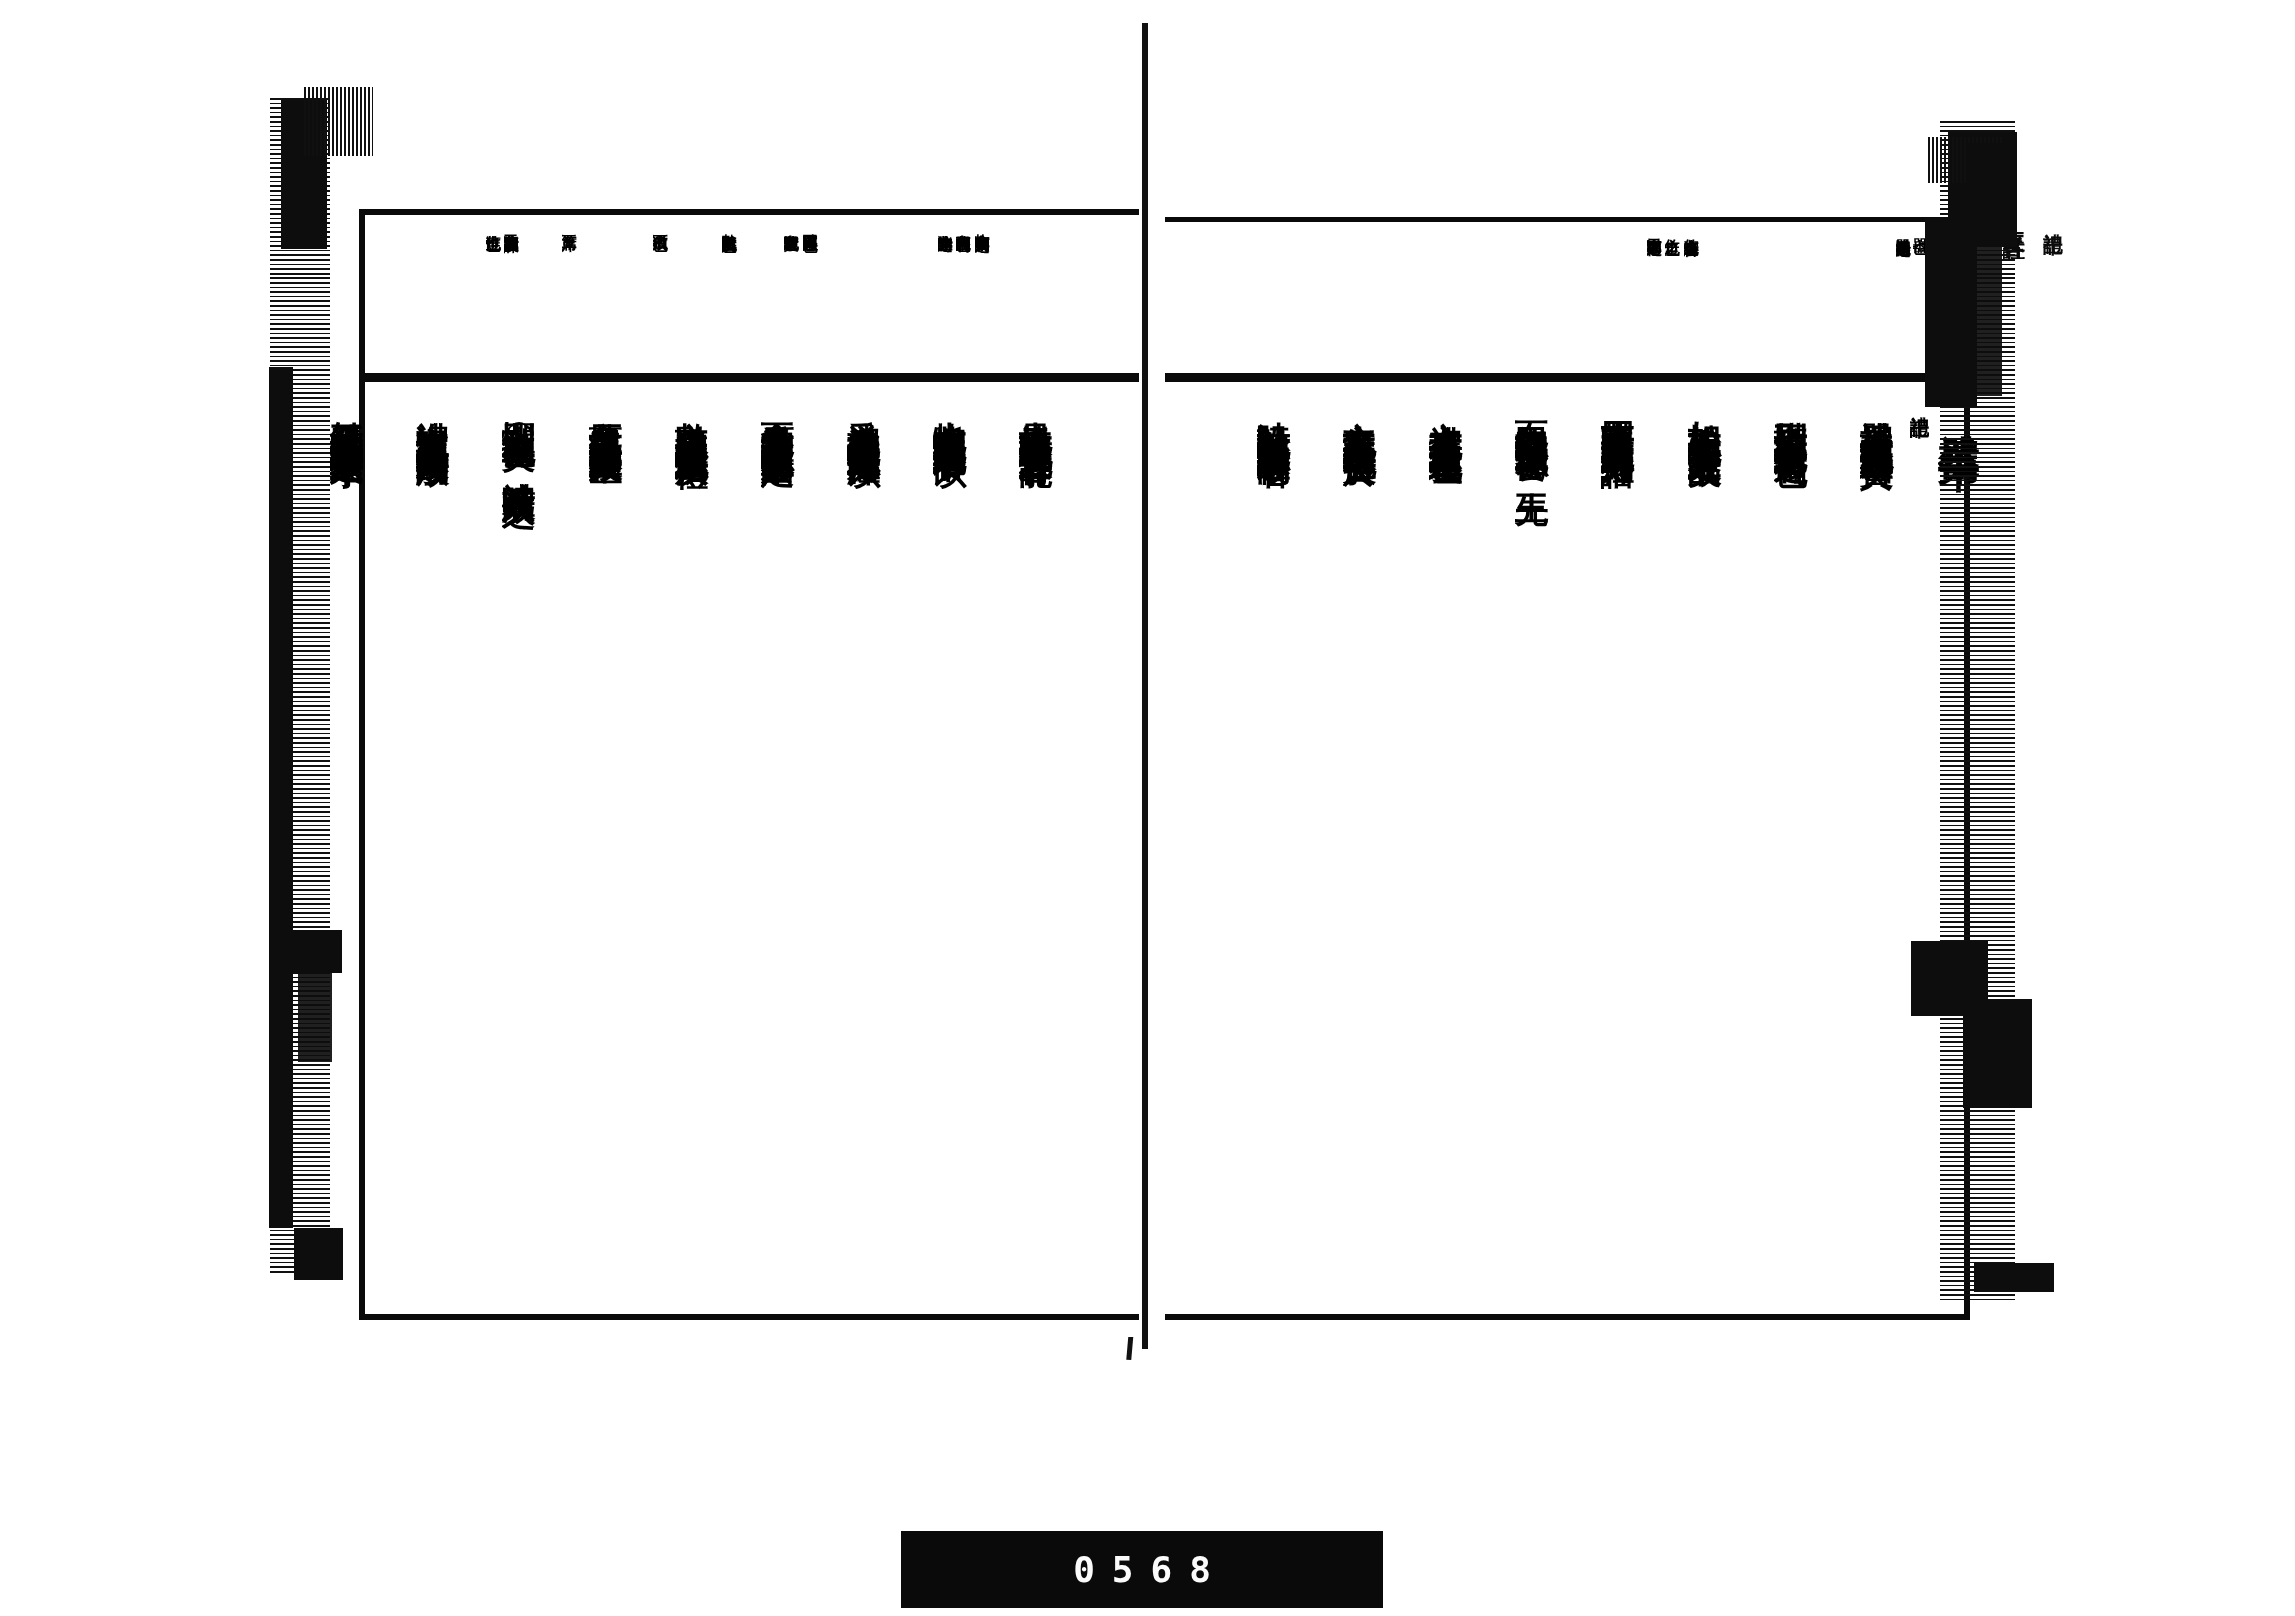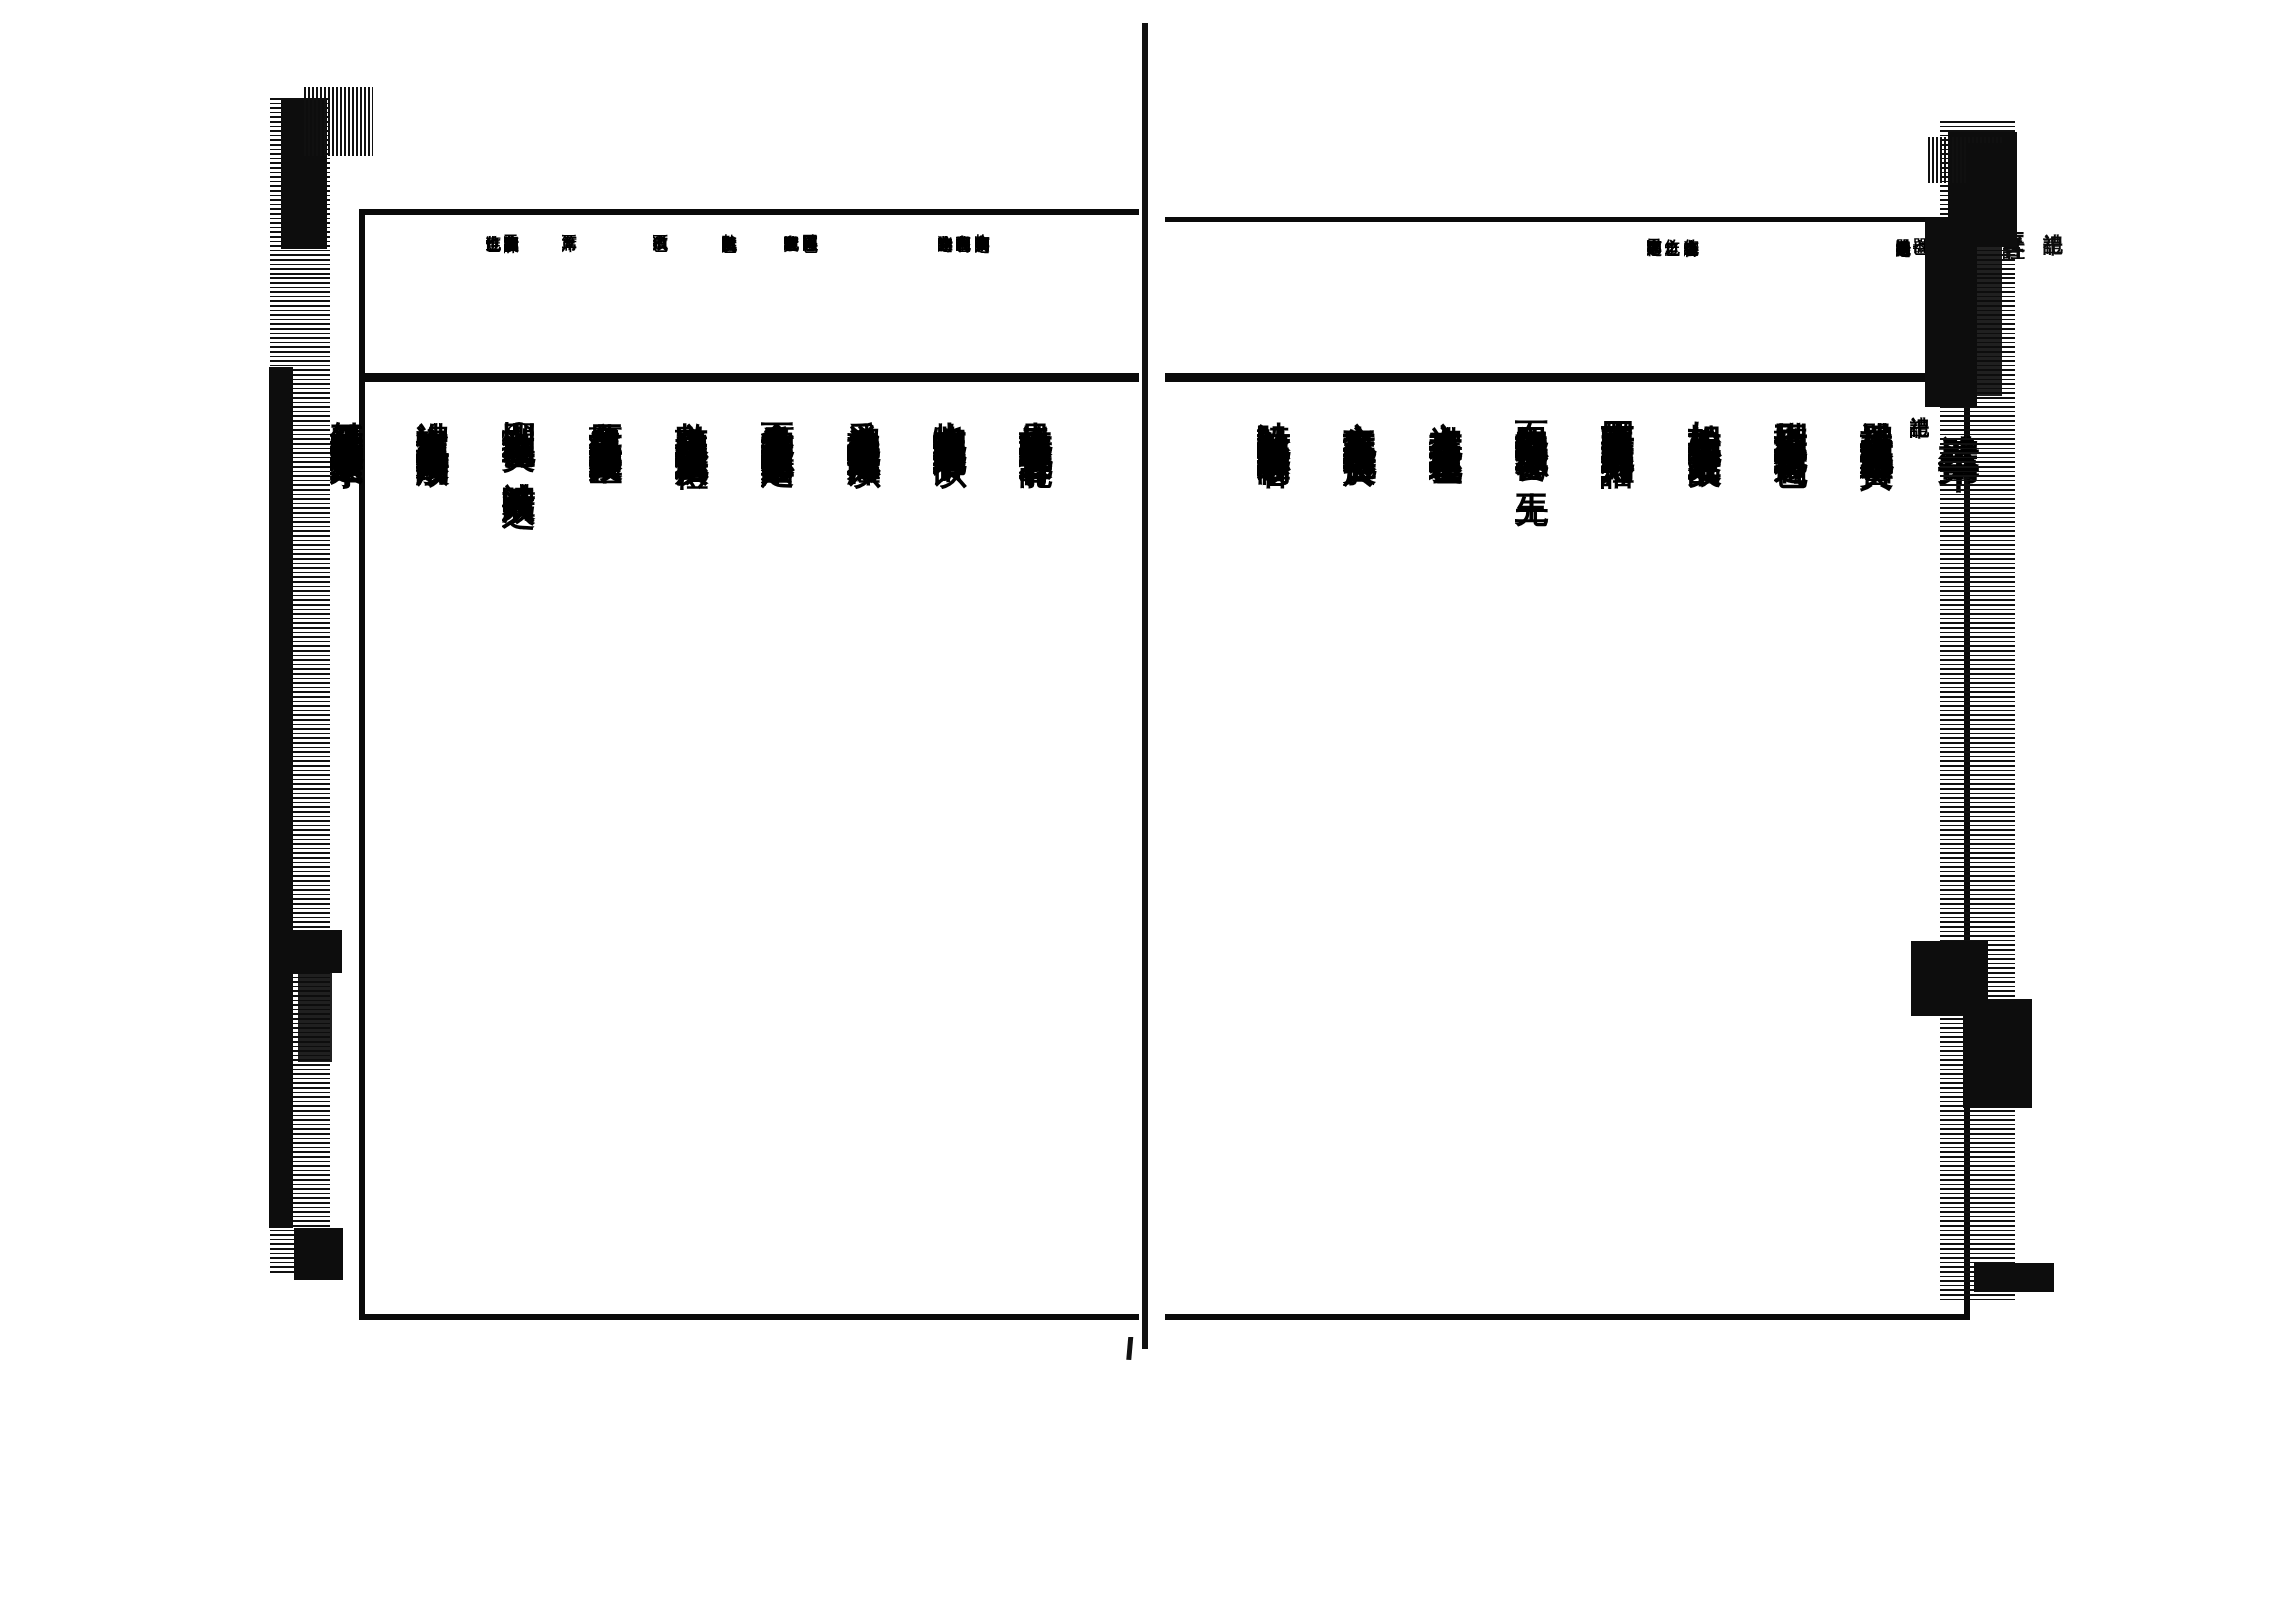--- a/index.html
+++ b/index.html
@@ -194,15 +194,18 @@
   <div class="blot" style="left:1948px; top:132px; width:69px; height:115px;"></div>
   <div class="blot" style="left:1925px; top:218px; width:52px; height:189px;"></div>
   <div class="blot" style="left:1911px; top:941px; width:77px; height:75px;"></div>
   <div class="blot" style="left:1963px; top:999px; width:69px; height:109px;"></div>
   <div class="blot" style="left:1974px; top:1263px; width:80px; height:29px;"></div>
   <div class="streak" style="left:1928px; top:137px; width:75px; height:46px;"></div>
 
   <div class="blot soft" style="left:298px; top:953px; width:34px; height:109px;"></div>
   <div class="blot soft" style="left:1968px; top:143px; width:34px; height:253px;"></div>
 
+  <div id="filmstrip" style="left:901px; top:1531px; width:482px; height:77px;">
+    <span class="num">0568</span>
+  </div>
 
 </div>
 
 
 </body></html>

